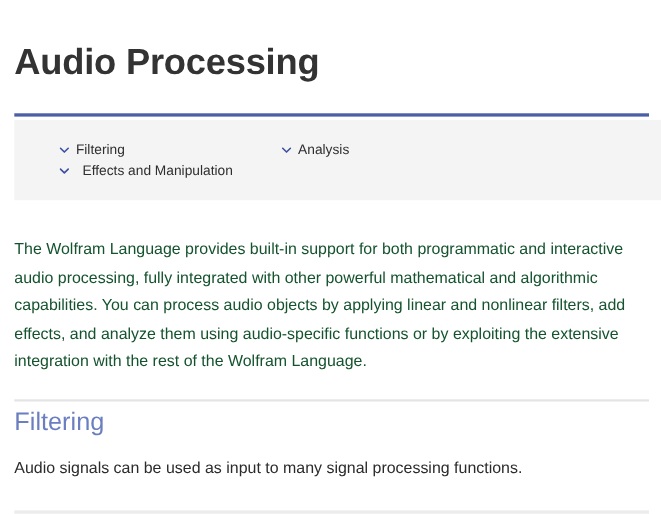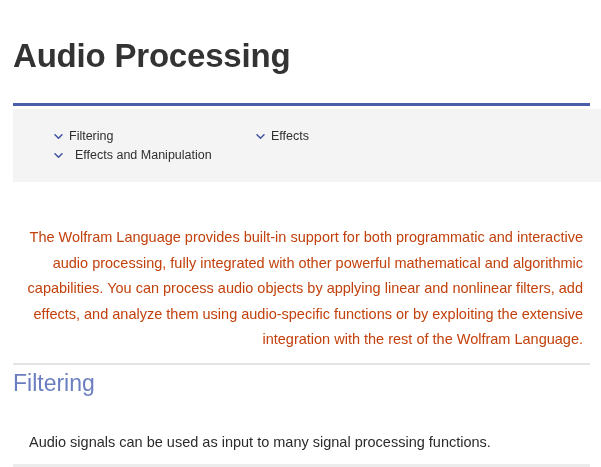--- a/index.html
+++ b/index.html
@@ -90,25 +90,24 @@
     color: #2f2f2f;
     line-height: 14px;
   }
 
   
   .intro {
     position: absolute;
     left: 13px;
     top: 215px;
     width: 560px;
-    margin: 10px;
+    margin: 0;
     font-size: 14.5px;
     line-height: 25.5px;
-    color: #c2410c;
-    text-align: right;
+    color: #14532d;
   }
 
   
   .section-rule {
     position: absolute;
     left: 13px;
     top: 363px;
     width: 577px;
     height: 2px;
     background: #e4e4e4;
@@ -122,21 +121,21 @@
     font-weight: normal;
     color: #6b7fc0;
     line-height: 30px;
     white-space: nowrap;
   }
   .section-body {
     position: absolute;
     left: 13px;
     top: 414px;
     width: 570px;
-    margin: 16px;
+    margin: 0;
     font-size: 14.5px;
     line-height: 24px;
     color: #2b2b2b;
   }
 
   
   .bottom-edge {
     position: absolute;
     left: 13px;
     top: 464px;
@@ -174,21 +173,21 @@
         </span>
         <span class="nav-label">Effects and Manipulation</span>
       </div>
 
       <div class="nav-item pos-c">
         <span class="chev-icon">
           <svg width="9" height="9" viewBox="0 0 9 9" xmlns="http://www.w3.org/2000/svg">
             <path d="M1 2.8 L4.5 6.2 L8 2.8" stroke="#3f51a0" stroke-width="1.5" fill="none" stroke-linecap="round" stroke-linejoin="round"></path>
           </svg>
         </span>
-        <span class="nav-label">Effects</span>
+        <span class="nav-label">Analysis</span>
       </div>
 
     </div>
   </div>
 
   <p class="intro">The Wolfram Language provides built-in support for both programmatic and interactive audio processing, fully integrated with other powerful mathematical and algorithmic capabilities. You can process audio objects by applying linear and nonlinear filters, add effects, and analyze them using audio-specific functions or by exploiting the extensive integration with the rest of the Wolfram Language.</p>
 
   <div class="section-rule"></div>
 
   <h2 class="section-heading">Filtering</h2>

